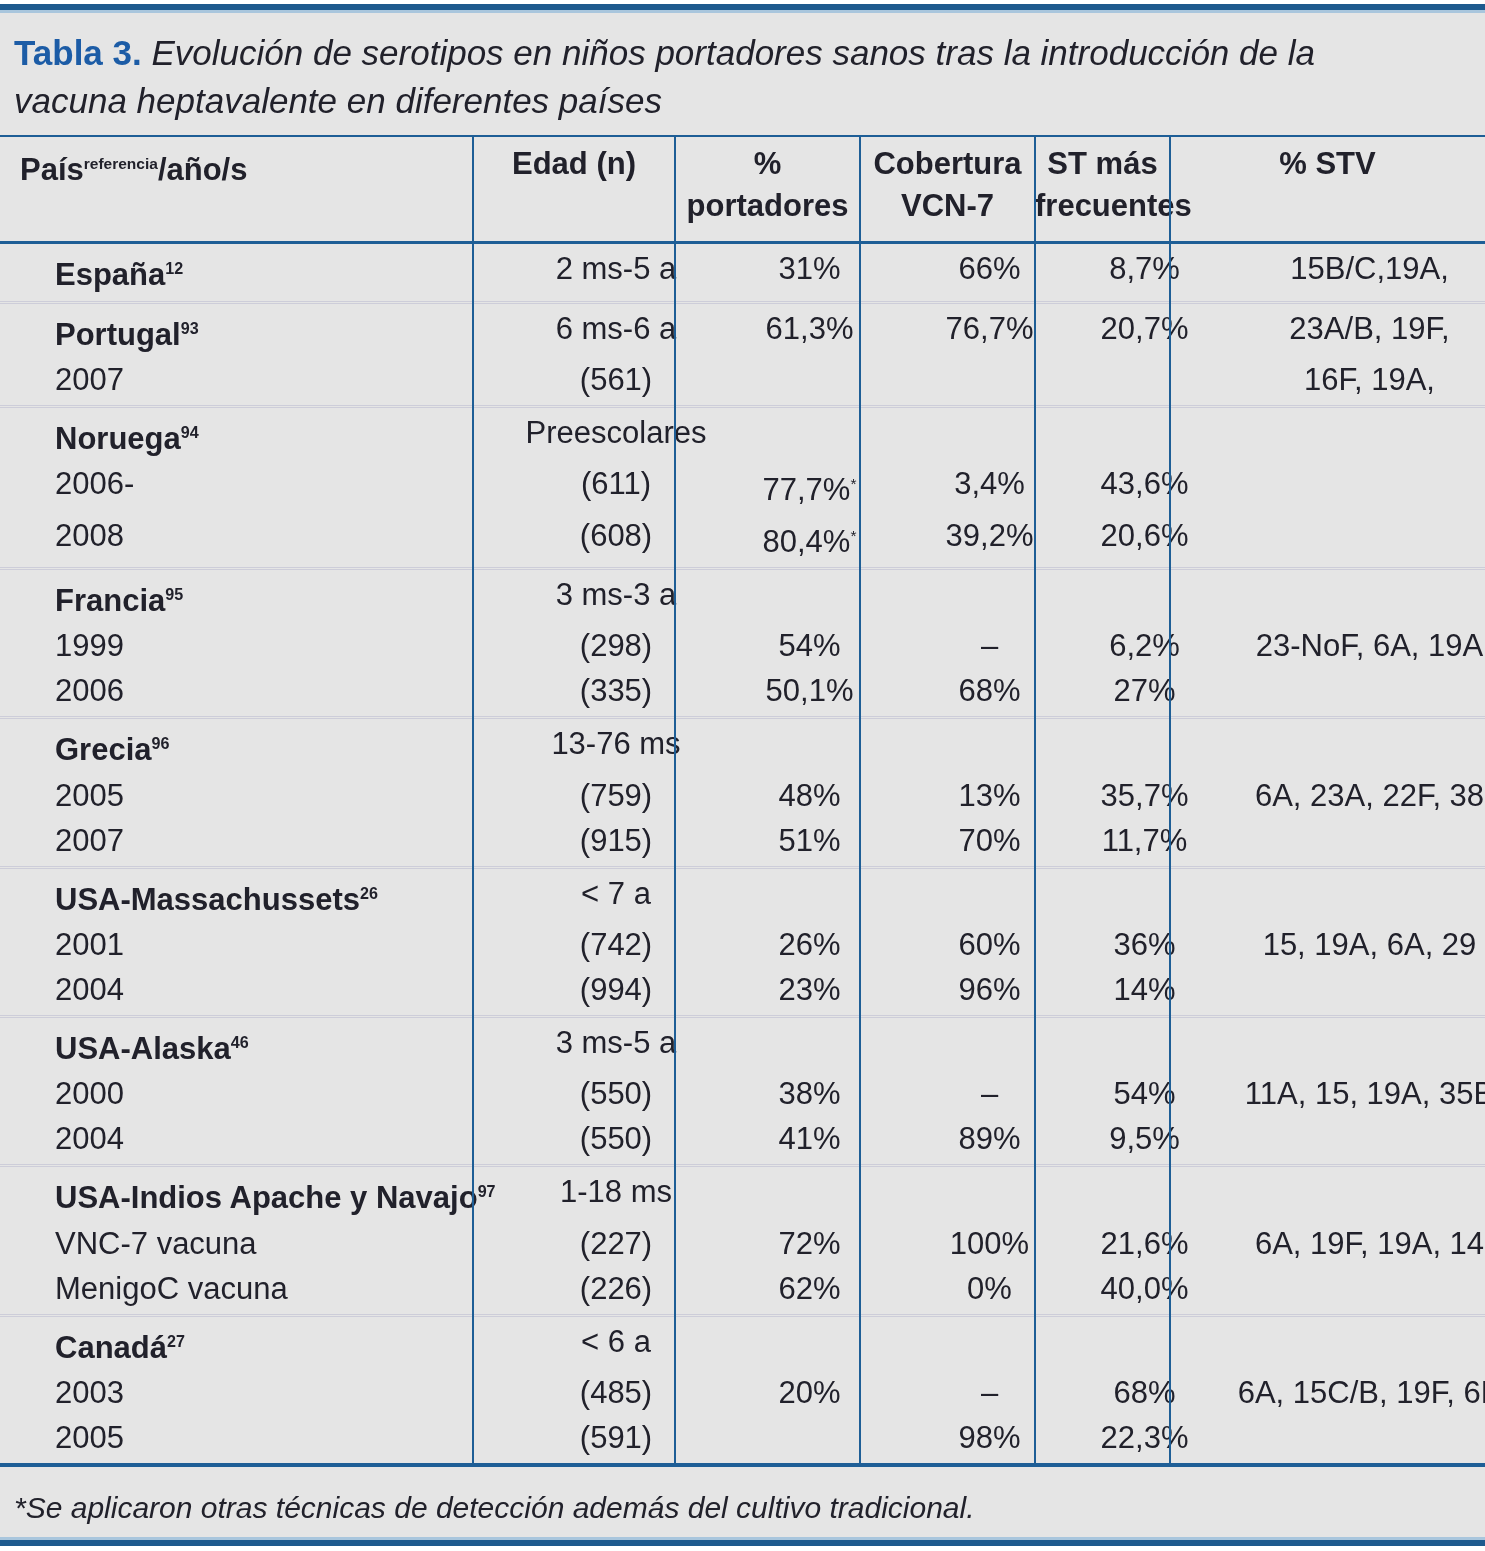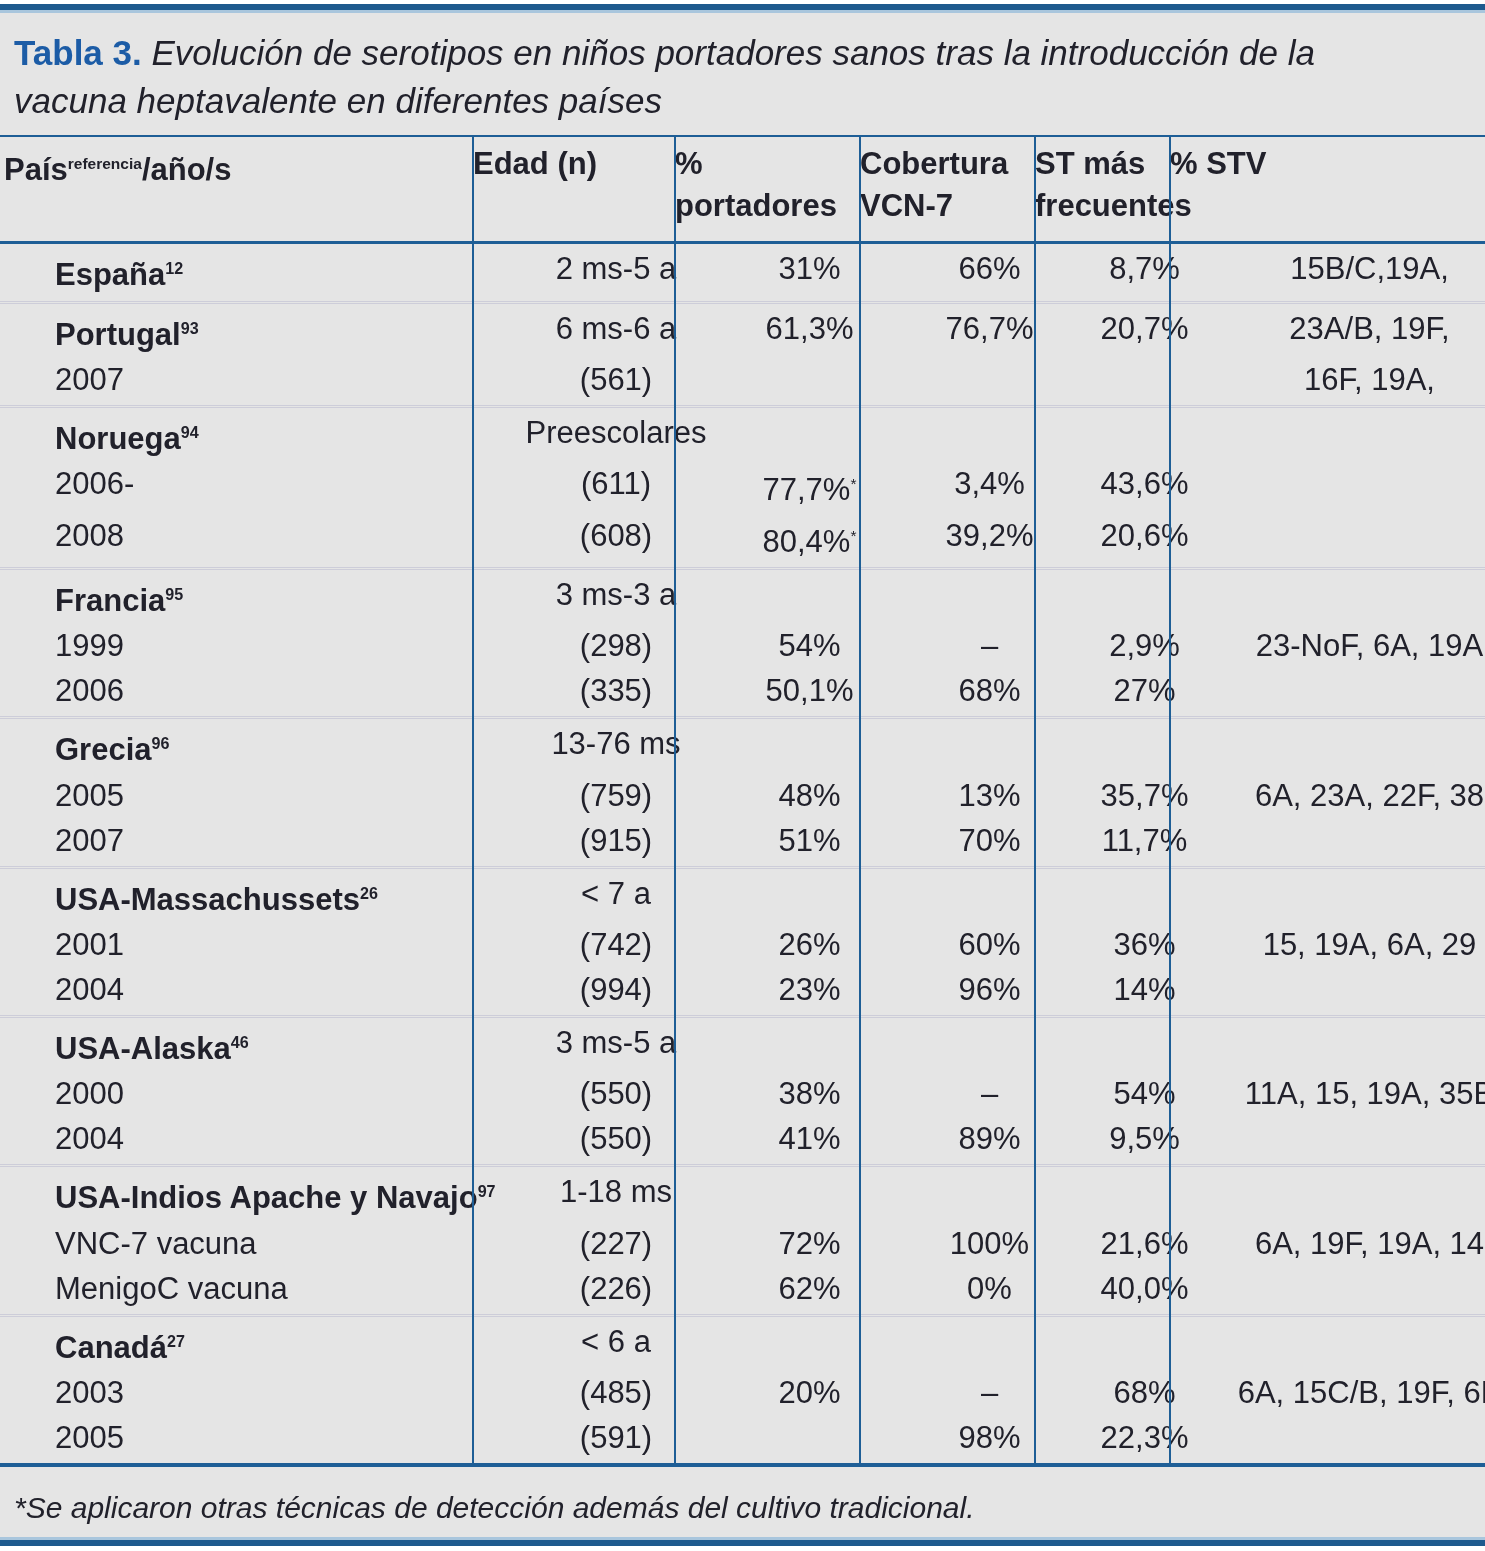--- a/index.html
+++ b/index.html
@@ -19,22 +19,22 @@
   .title .tlabel { font-style:normal; font-weight:bold; color:#1c5ca6; }
 
   
   .table-wrap { position:relative; }
   .vline { position:absolute; top:0; bottom:0; width:2px; background:#1e5e96; z-index:3; }
   .v1{left:472px} .v2{left:674px} .v3{left:859px} .v4{left:1034px} .v5{left:1169px}
 
   .grid-row { display:grid; grid-template-columns:473px 202px 185px 175px 135px 315px; }
 
   .thead { border-top:2px solid #1e5e96; border-bottom:3px solid #1e5e96; padding:6px 0 8px 0; }
-  .hcell { font-weight:bold; font-size:31px; line-height:42px; }
-  .hcell.h0 { text-align:left; padding-left:4px; }
+  .hcell { font-weight:bold; font-size:31px; line-height:42px; text-align:center; }
+  .hcell.h0 { text-align:left; padding-left:4px;margin-left:16px; }
   .hcell sup { font-size:0.5em; font-weight:bold; }
   .hline { min-height:42px; }
 
   .tbody { }
   .block { padding:2px 0 3px 0; }
   .block + .block { border-top:3px double #cdcdd9; }
   .trow { display:grid; grid-template-columns:473px 202px 185px 175px 135px 315px;padding-left:42px; }
   .cell { font-size:31px; line-height:45px; text-align:center; min-height:45px; }
   .cell.c0 { text-align:left; padding-left:13px; }
   .cell .country { font-weight:bold; }
@@ -151,21 +151,21 @@
               <div class="cell c2"></div>
               <div class="cell c3"></div>
               <div class="cell c4"></div>
               <div class="cell c5"></div>
             </div>
             <div class="trow">
               <div class="cell c0">1999</div>
               <div class="cell c1">(298)</div>
               <div class="cell c2">54%</div>
               <div class="cell c3">–</div>
-              <div class="cell c4">2,9%</div>
+              <div class="cell c4">6,2%</div>
               <div class="cell c5">23-NoF, 6A, 19A</div>
             </div>
             <div class="trow">
               <div class="cell c0">2006</div>
               <div class="cell c1">(335)</div>
               <div class="cell c2">50,1%</div>
               <div class="cell c3">68%</div>
               <div class="cell c4">27%</div>
               <div class="cell c5"></div>
             </div>

